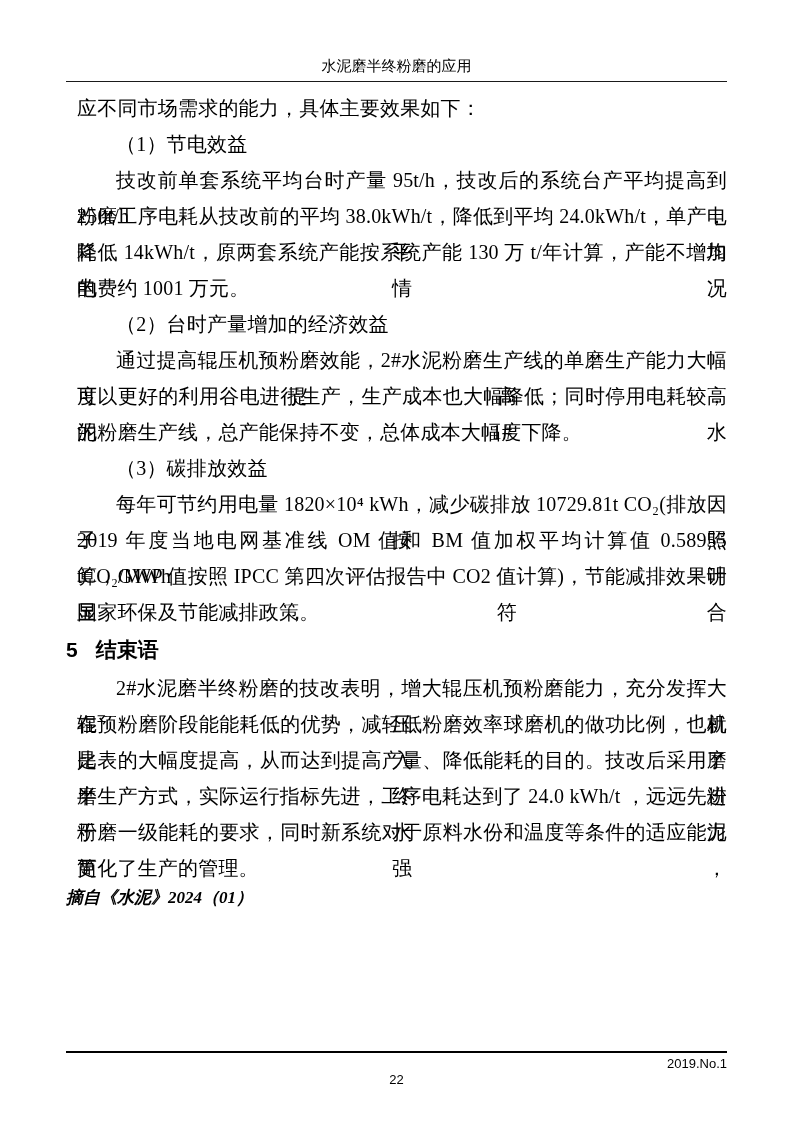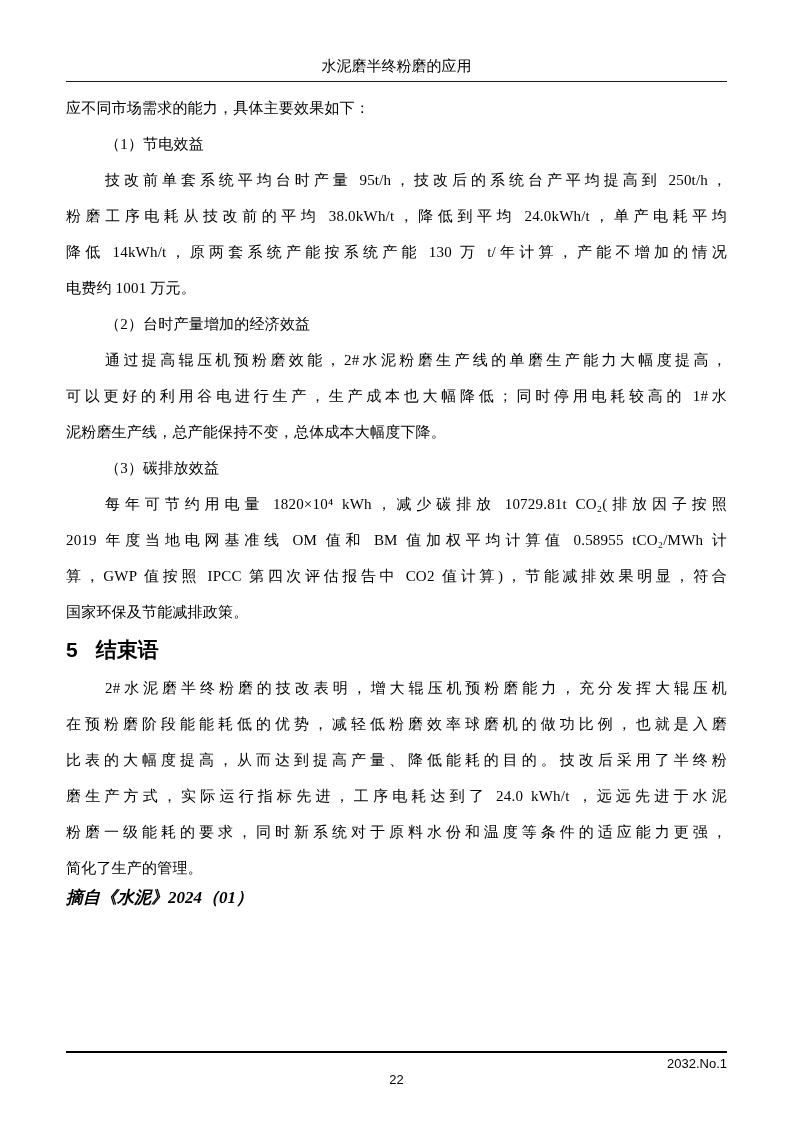--- a/index.html
+++ b/index.html
@@ -32,23 +32,24 @@
   
   .body {
     position: absolute;
     top: 90px;
     left: 66px;
     width: 661px;
   }
   .line {
     height: 36px;
     line-height: 36px;
-    font-size: 15px;
+    font-size: 20px;
     text-align: left;
     letter-spacing: 0.2px;
+    margin-left: 11px;
   }
   .line.fill {
     text-align: justify;
     text-align-last: justify;
   }
   .line.indent {
     text-indent: 39px;
   }
   .heading {
     height: 40px;
@@ -117,17 +118,17 @@
       <div class="line indent fill">2#水泥磨半终粉磨的技改表明，增大辊压机预粉磨能力，充分发挥大辊压机</div>
       <div class="line fill">在预粉磨阶段能能耗低的优势，减轻低粉磨效率球磨机的做功比例，也就是入磨</div>
       <div class="line fill">比表的大幅度提高，从而达到提高产量、降低能耗的目的。技改后采用了半终粉</div>
       <div class="line fill">磨生产方式，实际运行指标先进，工序电耗达到了 24.0 kWh/t ，远远先进于水泥</div>
       <div class="line fill">粉磨一级能耗的要求，同时新系统对于原料水份和温度等条件的适应能力更强，</div>
       <div class="line">简化了生产的管理。</div>
       <div class="citation">摘自《水泥》2024（01）</div>
     </div>
 
   <div class="footer">
-    <span class="issue">2032.No.1</span>
+    <span class="issue">2019.No.1</span>
     <span class="pagenum">22</span>
   </div>
 
 </div>
 
 </body></html>

